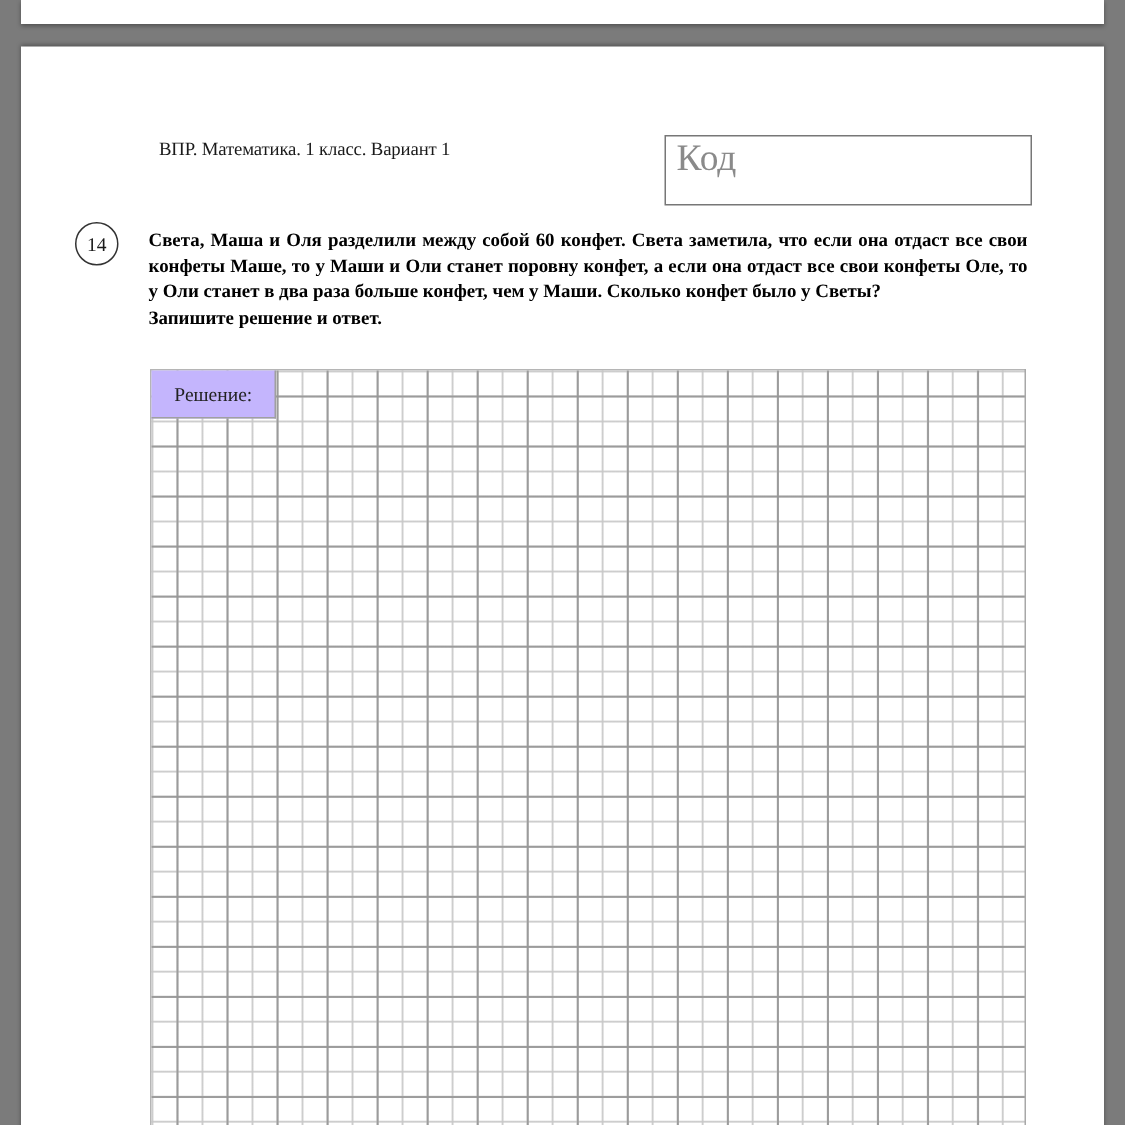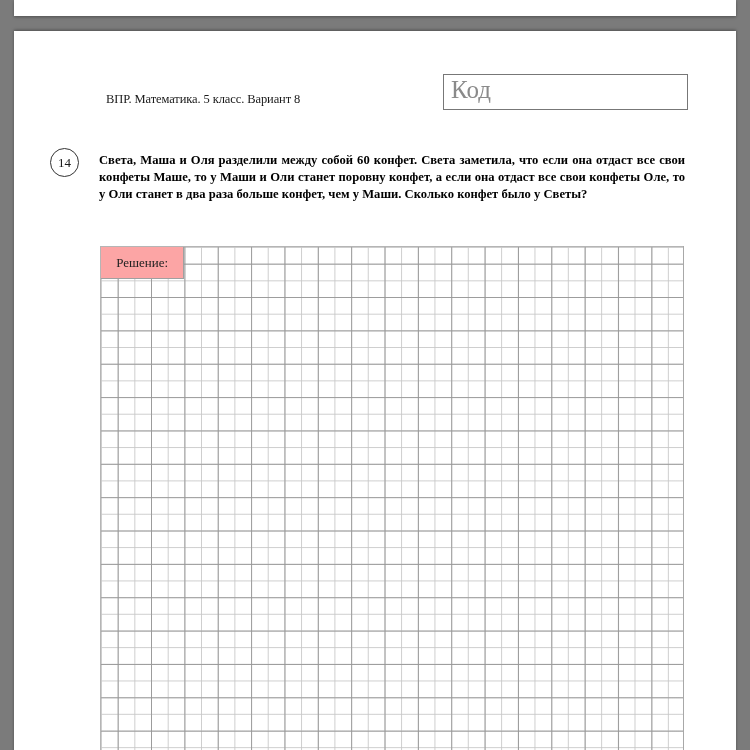--- a/index.html
+++ b/index.html
@@ -18,21 +18,21 @@
   .page {
     position: absolute; left: 14px; top: 31px; width: 722px; height: 740px;
     background: #fff;
     box-shadow: 0 -1px 3px rgba(0,0,0,0.35);
   }
   .header-title {
     position: absolute; left: 92px; top: 61px;
     font-size: 12.5px; letter-spacing: -0.1px;
   }
   .code-box {
-    position: absolute; left: 429px; top: 43px; width: 245px; height: 36px;
+    position: absolute; left: 429px; top: 59px; width: 245px; height: 47px;
     border: 1.5px solid #777;
     box-sizing: border-box;
   }
   .code-box span {
     position: absolute; left: 7px; top: 1px;
     font-size: 25px; color: #8a8a8a;
   }
   .task-num {
     position: absolute; left: 36px; top: 117px; width: 29px; height: 29px;
     border: 1.6px solid #333; border-radius: 50%;
@@ -60,44 +60,45 @@
       linear-gradient(to bottom, rgba(200,200,200,0.9) 1px, transparent 1px);
     background-size: 33.36px 33.36px, 33.36px 33.36px, 16.68px 16.68px, 16.68px 16.68px;
     background-position: 16.68px 0, 0 16.68px, 0 0, 0 0;
   }
   .grid-right {
     position: absolute; left: 669px; top: 215px; width: 1.3px; height: 540px;
     background: #a8a8a8;
   }
   .solution-label {
     position: absolute; left: 87px; top: 216px; width: 83.4px; height: 32.4px;
-    background: #fca5a5;
+    background: #c4b5fd;
     border-right: 1.3px solid #a0a0a0;
     border-bottom: 1.3px solid #a0a0a0;
     box-sizing: border-box;
     display: flex; align-items: center; justify-content: center;
     font-size: 13px; color: #222;
   }
 </style>
 </head>
 <body>
 
 <div class="page-prev"></div>
 
 <div class="page">
-  <div class="header-title">ВПР. Математика. 5 класс. Вариант 8</div>
+  <div class="header-title">ВПР. Математика. 1 класс. Вариант 1</div>
 
   <div class="code-box">
     <span>Код</span>
   </div>
 
   <div class="task-num">14</div>
 
   <div class="task-text">
     <p>Света, Маша и Оля разделили между собой 60 конфет. Света заметила, что если она отдаст все свои конфеты Маше, то у Маши и Оли станет поровну конфет, а если она отдаст все свои конфеты Оле, то у Оли станет в два раза больше конфет, чем у Маши. Сколько конфет было у Светы?</p>
+    <p>Запишите решение и ответ.</p>
   </div>
 
   <div class="grid"></div>
   <div class="grid-right"></div>
 
   <div class="solution-label">
     <span>Решение:</span>
   </div>
 </div>
 

